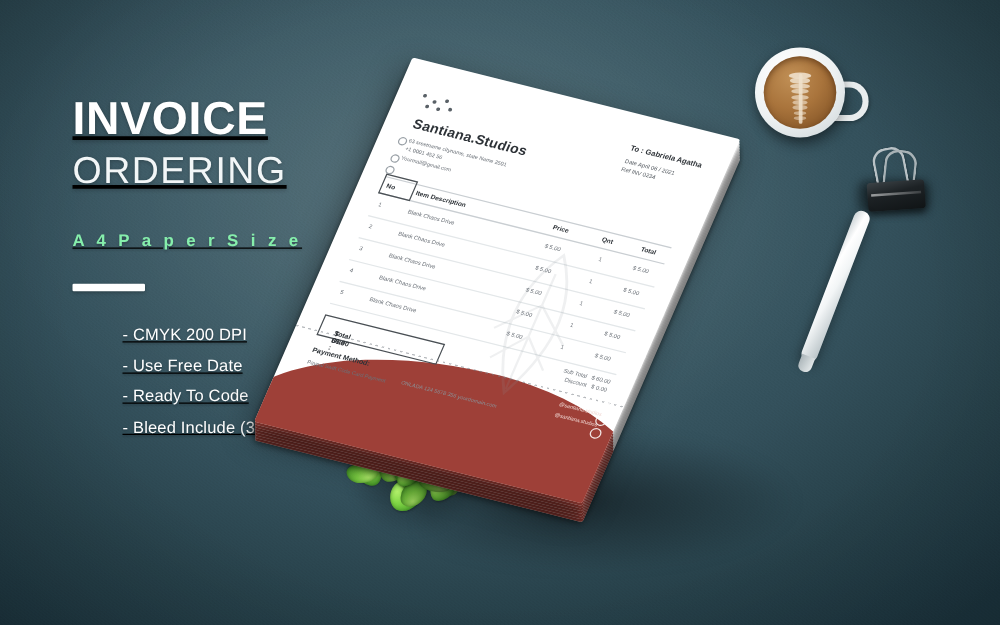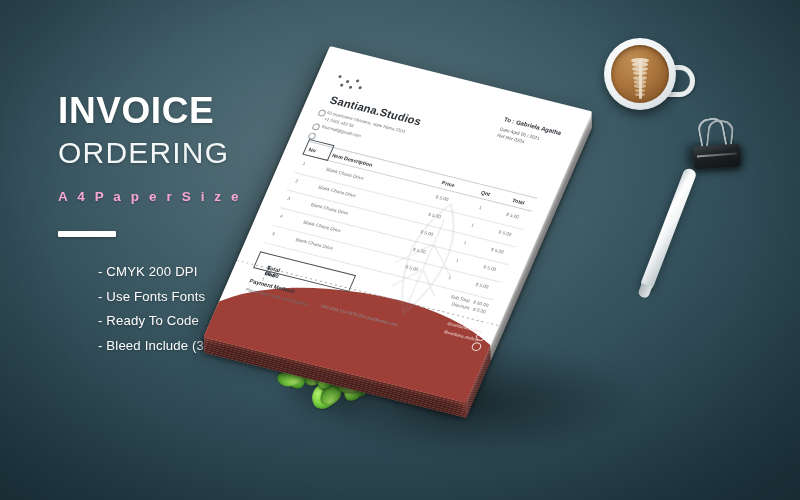--- a/index.html
+++ b/index.html
@@ -21,26 +21,26 @@
       radial-gradient(ellipse 560px 380px at 42% 30%, rgba(255,255,255,.085) 0%, rgba(255,255,255,0) 62%),
       radial-gradient(ellipse 900px 640px at 50% 48%, rgba(0,0,0,0) 38%, rgba(0,0,0,.30) 82%, rgba(0,0,0,.46) 100%);
   }
   .bg-noise{position:absolute;inset:0;opacity:.16;mix-blend-mode:overlay;
     background-image:
       repeating-linear-gradient(37deg, rgba(255,255,255,.05) 0 1px, rgba(0,0,0,.05) 1px 2px),
       repeating-linear-gradient(113deg, rgba(255,255,255,.04) 0 1px, rgba(0,0,0,.04) 1px 3px);
   }
 
   
-  .left{position:absolute;left:58px;top:92px;width:250px;}
+  .left{position:absolute;left:58px;top:76px;width:250px;text-decoration:underline;}
   .t-invoice{font-size:37px;font-weight:bold;color:#ffffff;letter-spacing:.6px;line-height:1;
     text-shadow:0 1px 3px rgba(0,0,0,.28);}
   .t-template{font-size:30px;font-weight:400;color:#f2f6f7;letter-spacing:1.2px;line-height:1;margin-top:9px;
     text-shadow:0 1px 3px rgba(0,0,0,.25);}
-  .t-size{font-size:13.5px;font-weight:bold;color:#f9a8d4;letter-spacing:3.1px;margin-top:21px;
+  .t-size{font-size:13.5px;font-weight:bold;color:#86efac;letter-spacing:3.1px;margin-top:33px;
     text-shadow:0 1px 2px rgba(0,0,0,.25);}
   .rule{width:58px;height:6px;background:#ffffff;border-radius:1px;margin-top:27px;
     box-shadow:0 1px 3px rgba(0,0,0,.3);}
   .feat{margin-top:27px;}
   .feat li{list-style:none;font-size:13.2px;color:#ffffff;margin-bottom:9.5px;letter-spacing:.15px;
     text-shadow:0 1px 2px rgba(0,0,0,.3);}
 
   
   .apps{position:absolute;left:60px;top:344px;display:flex;gap:13px;align-items:flex-start;}
   .app{width:30px;height:30px;border-radius:4px;display:flex;align-items:center;justify-content:center;
@@ -159,21 +159,21 @@
   <div class="bg-noise"></div>
   <div class="bg-vig"></div>
 
   <div class="left">
     <div class="t-invoice">INVOICE</div>
     <div class="t-template">ORDERING</div>
     <div class="t-size">A 4   P a p e r   S i z e</div>
     <div class="rule"></div>
     <ul class="feat">
       <li>- CMYK 200 DPI</li>
-      <li>- Use Fonts Fonts</li>
+      <li>- Use Free Date</li>
       <li>- Ready To Code</li>
       <li>- Bleed Include (3mm)</li>
     </ul>
   </div>
 
 
   <div class="plant">
     <div class="shadow"></div>
     <div id="leaves">
         <div class="leaf" style="left: 26.243px; top: 52.0752px; width: 14.7321px; height: 14.1717px; transform: rotate(159.556deg); filter: brightness(1.00787);"></div>

